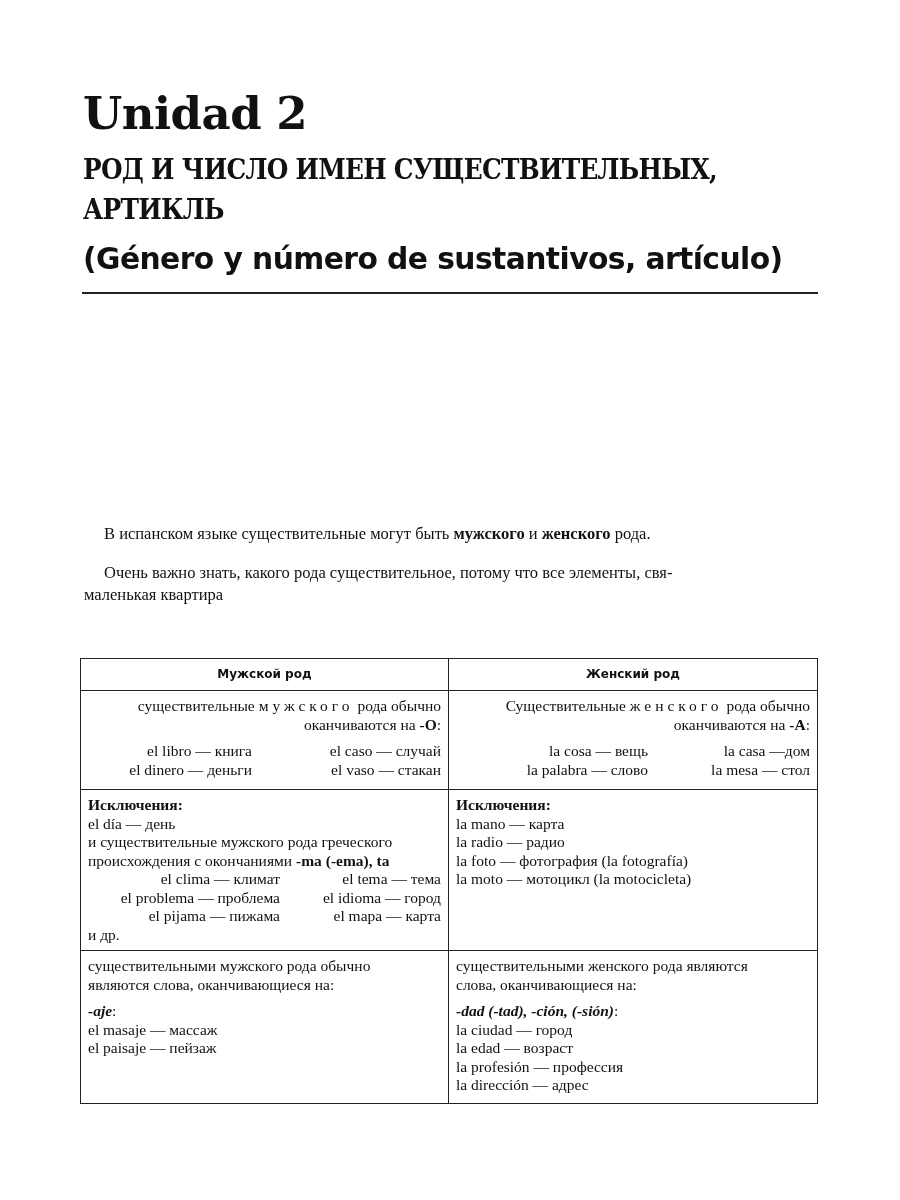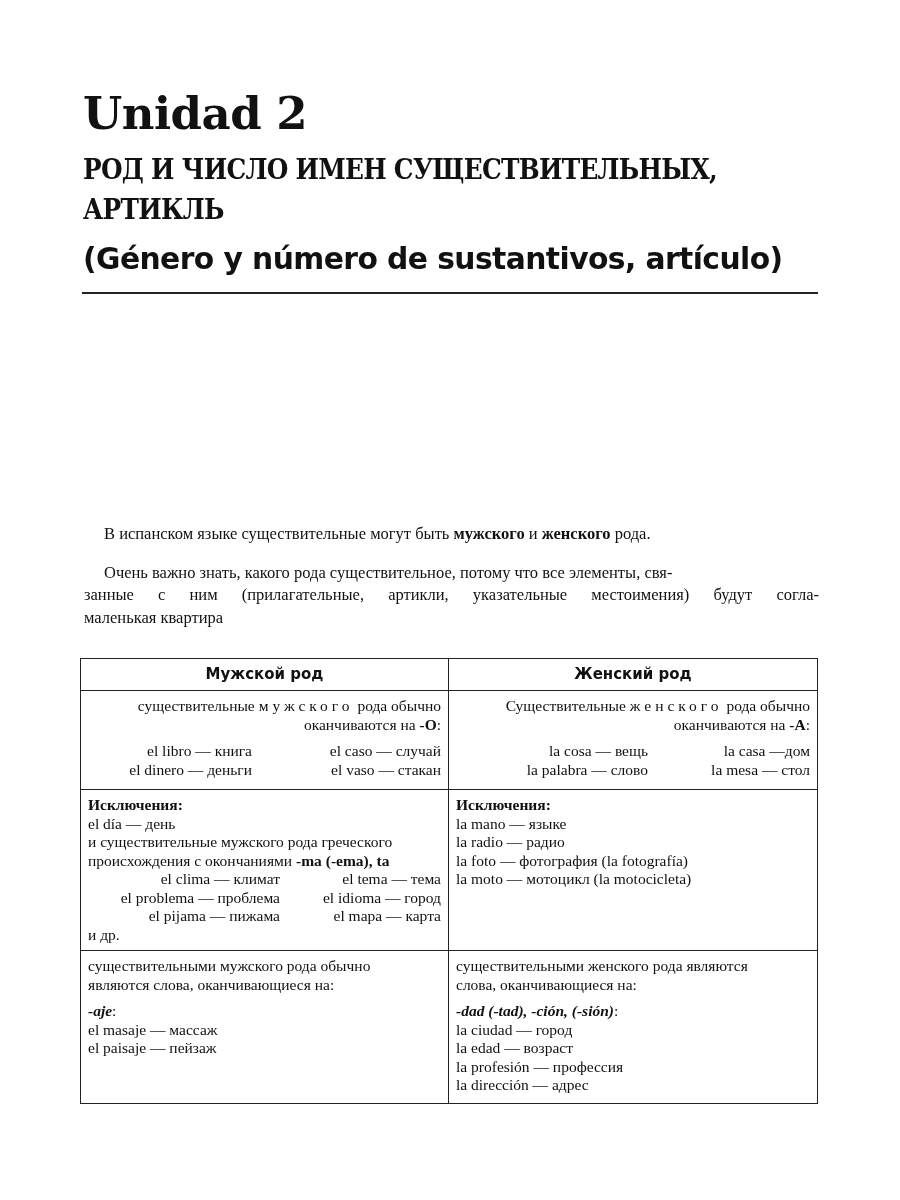--- a/index.html
+++ b/index.html
@@ -40,21 +40,21 @@
   table.gender-table {
     position: absolute; left: 80px; top: 658px; width: 737px;
     border-collapse: collapse; table-layout: fixed;
     font-family: "Liberation Serif", serif; font-size: 15.5px; line-height: 18.5px;
   }
   .gender-table td, .gender-table th {
     border: 1.5px solid #222; vertical-align: top; padding: 6px 7px 6px 7px;
   }
   .gender-table th {
     height: 19px; padding: 6px 10px; vertical-align: middle;
-    font-family: "DejaVu Sans", sans-serif; font-weight: bold; font-size: 15px;
+    font-family: "DejaVu Sans", sans-serif; font-weight: bold; font-size: 12px;
     text-align: center;
   }
   .gender-table col.c1 { width: 368px; }
   .gender-table col.c2 { width: 369px; }
   .row-basic td { height: 86px; text-align: right; }
   .row-exc td { height: 148px; }
   .row-suffix td { height: 140px; }
   .spaced { letter-spacing: 4px; }
   .gap { height: 8px; }
   .pairs { display: grid; grid-template-columns: 164px auto; }
@@ -73,21 +73,20 @@
 </h2>
 <h2 class="subtitle-es">(Género y número de sustantivos, artículo)</h2>
 <div class="title-rule"></div>
 
 <div class="intro">
   <p><span>В испанском языке существительные могут быть </span><b>мужского</b><span> и </span><b>женского</b><span> рода.</span></p>
   <p>
       <span class="line">Очень важно знать, какого рода существительное, потому что все элементы, свя-</span>
     </p>
   <div style="text-align:justify; text-align-last: justify;">
-    <span class="line" style="text-align-last: justify;">занные с ним (прилагательные, артикли, указательные местоимения) будут согла-</span>
   </div>
   <div>маленькая квартира</div>
 </div>
 
 <table class="gender-table">
   <colgroup>
       <col class="c1">
       <col class="c2">
     </colgroup>
   <thead>
@@ -133,21 +132,21 @@
           <span>el tema — тема</span>
           <span>el problema — проблема</span>
           <span>el idioma — город</span>
           <span>el pijama — пижама</span>
           <span>el mapa — карта</span>
         </div>
         <div>и др.</div>
       </td>
       <td>
         <div class="bold">Исключения:</div>
-        <div>la mano — языке</div>
+        <div>la mano — карта</div>
         <div>la radio — радио</div>
         <div>la foto — фотография (la fotografía)</div>
         <div>la moto — мотоцикл (la motocicleta)</div>
       </td>
     </tr>
 
     <tr class="row-suffix">
       <td>
         <div>существительными мужского рода обычно</div>
         <div>являются слова, оканчивающиеся на:</div>

